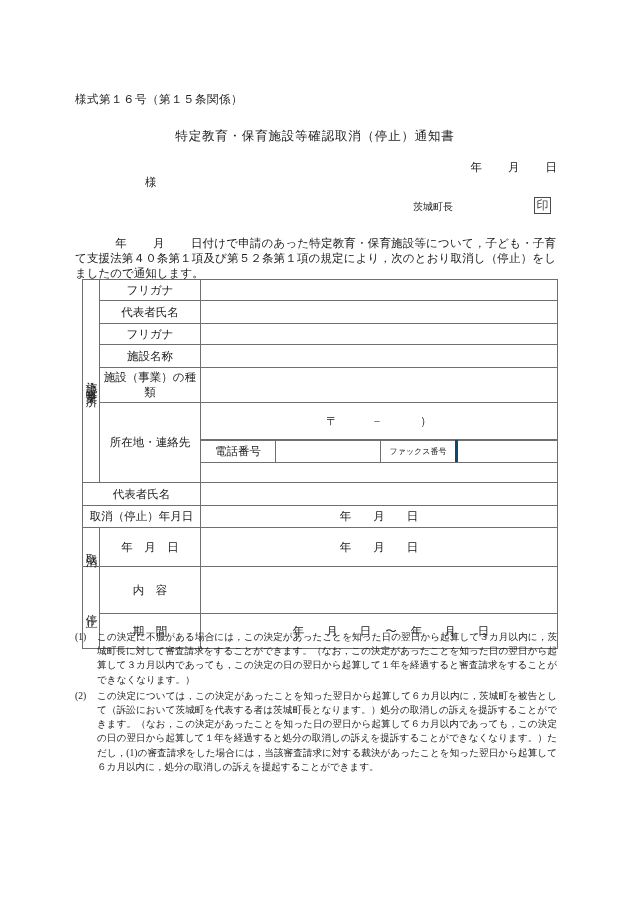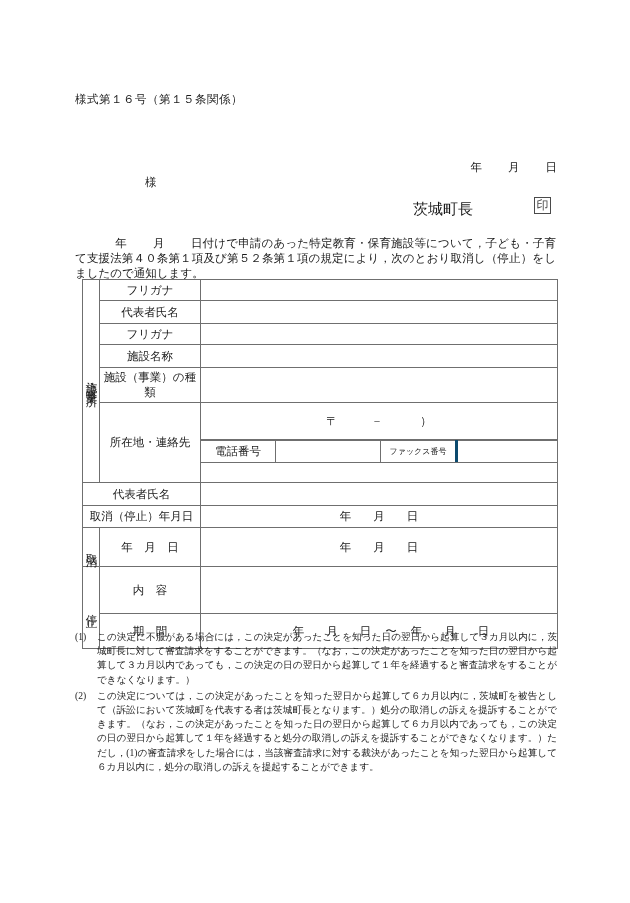--- a/index.html
+++ b/index.html
@@ -55,21 +55,21 @@
     position: absolute;
     left: 145px;
     top: 175px;
     font-size: 11.5px;
     white-space: nowrap;
   }
   .issuer {
     position: absolute;
     left: 413px;
     top: 200px;
-    font-size: 15px;
+    font-size: 10px;
     white-space: nowrap;
     text-align: right;
   }
   .seal-box {
     position: absolute;
     left: 534px;
     top: 197px;
     width: 17px;
     height: 17px;
     border: 1px solid #4a4a4a;
@@ -193,20 +193,21 @@
     top: 0;
   }
 </style>
 </head>
 <body>
 
 <div class="page">
 
   <div class="form-no">様式第１６号（第１５条関係）</div>
 
+  <div class="doc-title">特定教育・保育施設等確認取消（停止）通知書</div>
 
   <div class="date-line">
     <span>年</span><span class="sp"></span><span>月</span><span class="sp"></span><span>日</span>
   </div>
 
   <div class="addressee">様</div>
 
   <div class="issuer">茨城町長</div>
   <div class="seal-box">印</div>
 

